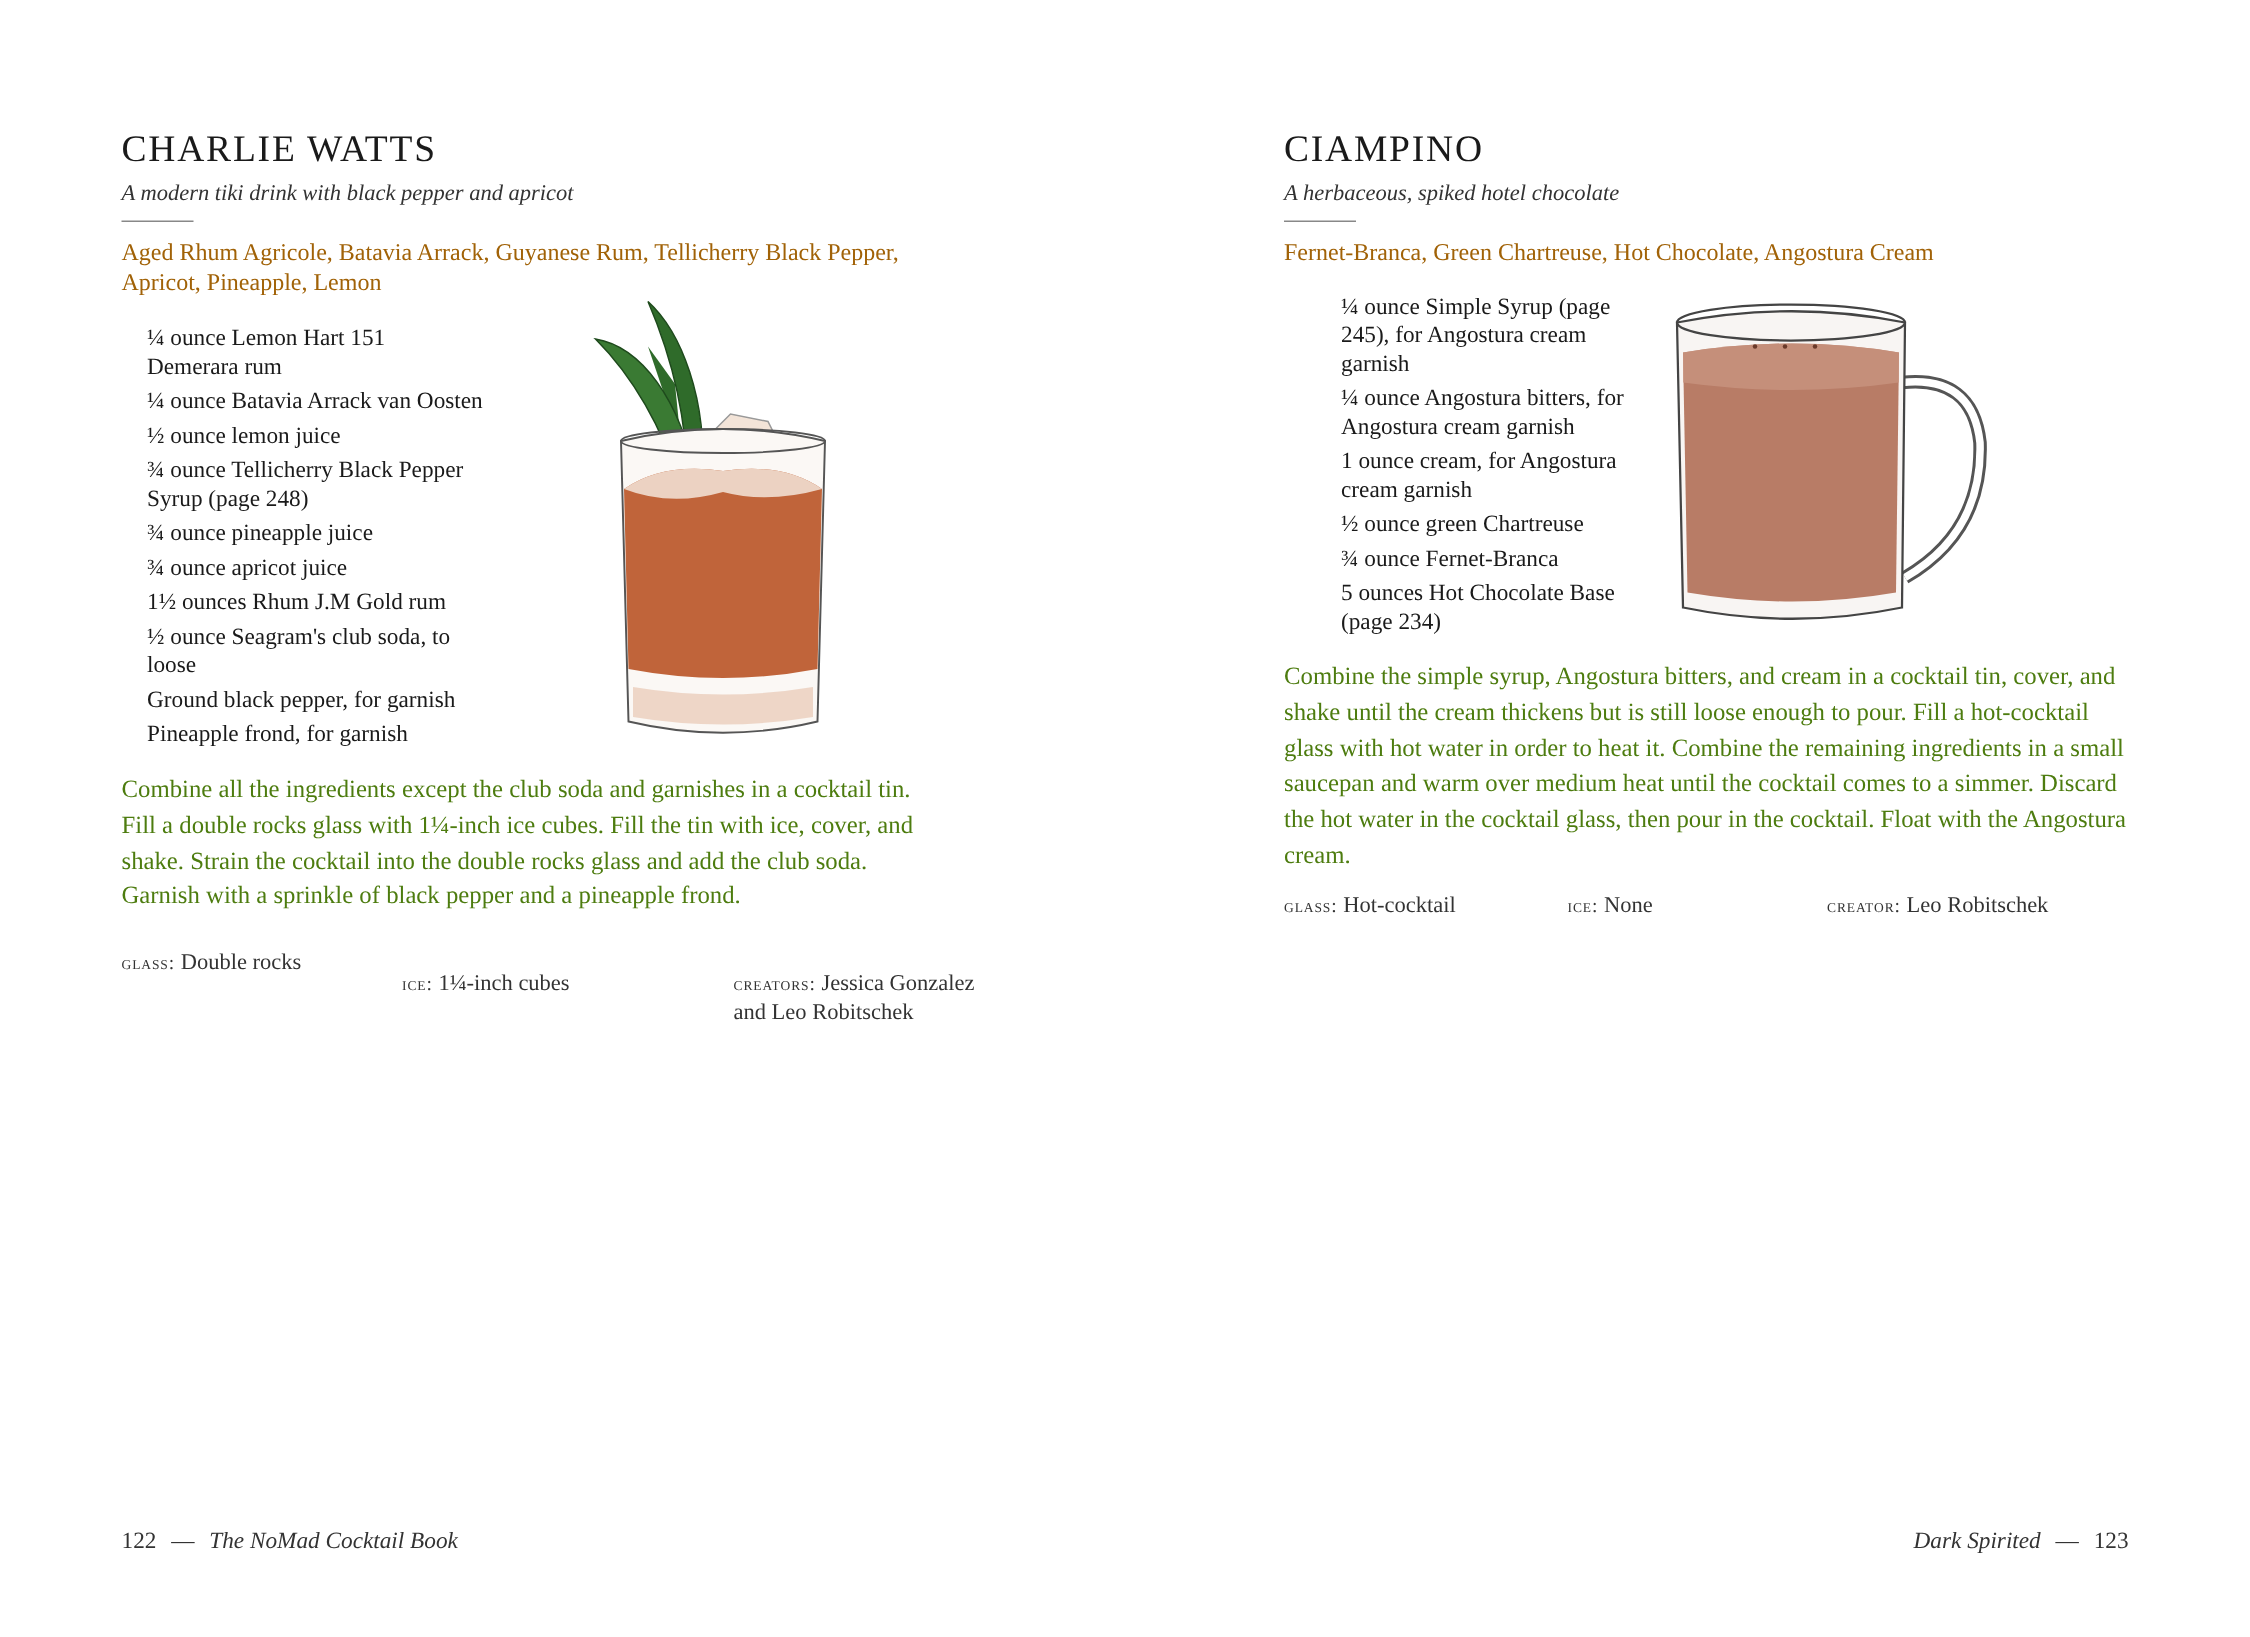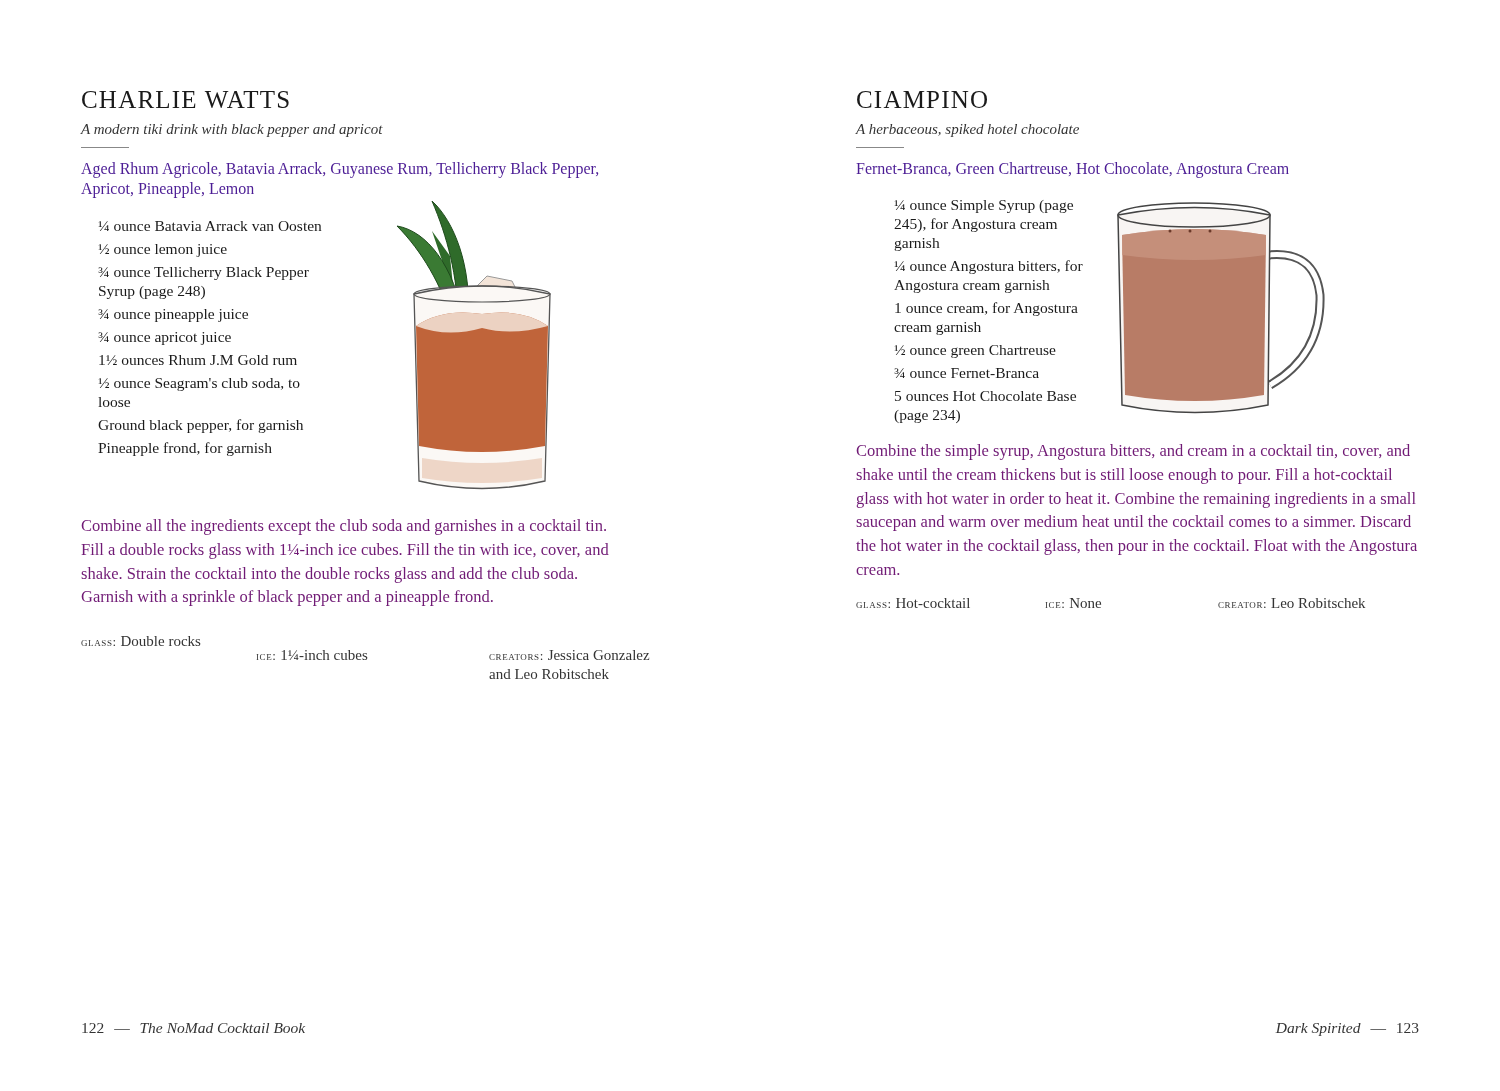--- a/index.html
+++ b/index.html
@@ -4,40 +4,41 @@
 <style>
   html, body { margin: 0; padding: 0; background: #ffffff; }
   body { width: 1500px; height: 1091px; position: relative; overflow: hidden;
          font-family: "Liberation Serif", "DejaVu Serif", serif; color: #222; }
   .page { position: absolute; top: 0; height: 1091px; }
   .page.left { left: 0; width: 750px; text-decoration: underline; }
   .page.right { left: 750px; width: 750px; }
   .title { position: absolute; font-size: 25px; letter-spacing: 1.2px; color: #1a1a1a; font-weight: normal; margin: 0; }
   .subtitle { position: absolute; font-size: 15px; font-style: italic; color: #333; }
   .rule { position: absolute; width: 48px; height: 1px; background: #888; }
-  .spirits { position: absolute; font-size: 16px; line-height: 20px; color: #4c1d95; }
+  .spirits { position: absolute; font-size: 16px; line-height: 20px; color: #a16207; }
   .ingredients { position: absolute; list-style: none; margin: 0; padding: 0; font-size: 15.5px; line-height: 19px; color: #1a1a1a; }
   .ingredients li { margin-bottom: 4px; }
-  .method { position: absolute; font-size: 16.5px; line-height: 23.8px; color: #701a75; }
+  .method { position: absolute; font-size: 16.5px; line-height: 23.8px; color: #4d7c0f; }
   .meta { position: absolute; font-size: 15px; color: #333; line-height: 19px; }
   .meta .label { font-variant: small-caps; text-transform: lowercase; font-size: 13px; letter-spacing: 0.6px; }
   .footer { position: absolute; font-size: 15.5px; color: #333; }
   .footer .ital { font-style: italic; }
   .illus { position: absolute; }
 </style>
 </head>
 <body>
 
 <div class="page left">
   <h1 class="title" style="left:81px; top:86px;">CHARLIE WATTS</h1>
   <div class="subtitle" style="left:81px; top:121px;">A modern tiki drink with black pepper and apricot</div>
   <div class="rule" style="left:81px; top:147px;"></div>
   <div class="spirits" style="left:81px; top:159px; width:540px;">Aged Rhum Agricole, Batavia Arrack, Guyanese Rum, Tellicherry Black Pepper, Apricot, Pineapple, Lemon</div>
 
   <ul class="ingredients" style="left:98px; top:216px; width:265px;">
+    <li style="width:190px;">¼ ounce Lemon Hart 151 Demerara rum</li>
     <li>¼ ounce Batavia Arrack van Oosten</li>
     <li>½ ounce lemon juice</li>
     <li style="width:250px;">¾ ounce Tellicherry Black Pepper Syrup (page 248)</li>
     <li>¾ ounce pineapple juice</li>
     <li>¾ ounce apricot juice</li>
     <li>1½ ounces Rhum J.M Gold rum</li>
     <li style="width:220px;">½ ounce Seagram's club soda, to loose</li>
     <li>Ground black pepper, for garnish</li>
     <li>Pineapple frond, for garnish</li>
   </ul>
@@ -53,21 +54,21 @@
     <path d="M30 262 Q90 272 150 262 L150 282 Q90 292 30 282 Z" fill="#e8c8b4" opacity="0.7"></path>
     <ellipse cx="90" cy="98" rx="68" ry="8" fill="none" stroke="#555" stroke-width="1.2"></ellipse>
   </svg>
 
   <div class="method" style="left:81px; top:514px; width:540px;">Combine all the ingredients except the club soda and garnishes in a cocktail tin. Fill a double rocks glass with 1¼-inch ice cubes. Fill the tin with ice, cover, and shake. Strain the cocktail into the double rocks glass and add the club soda. Garnish with a sprinkle of black pepper and a pineapple frond.</div>
 
   <div class="meta" style="left:81px; top:632px;">
     <span class="label">glass:</span>
     <span>Double rocks</span>
   </div>
-  <div class="meta" style="left:256px; top:646px;">
+  <div class="meta" style="left:268px; top:646px;">
     <span class="label">ice:</span>
     <span>1¼-inch cubes</span>
   </div>
   <div class="meta" style="left:441px; top:646px; width:185px;margin-left:48px;">
     <span class="label">creators:</span>
     <span>Jessica Gonzalez and Leo Robitschek</span>
   </div>
 
   <div class="footer" style="left:81px; top:1019px;">
     <span>122</span>

